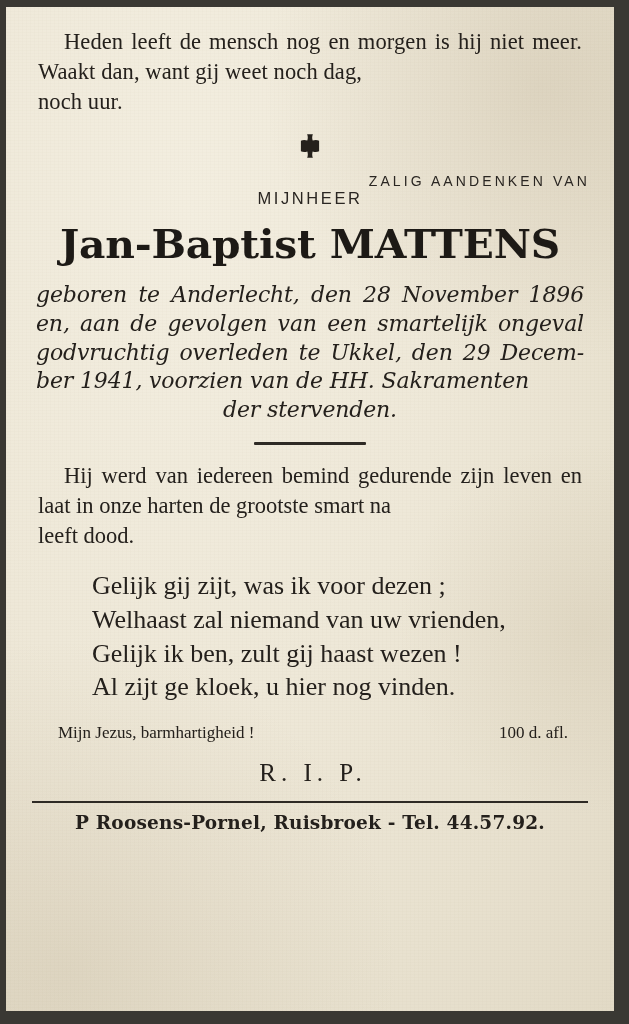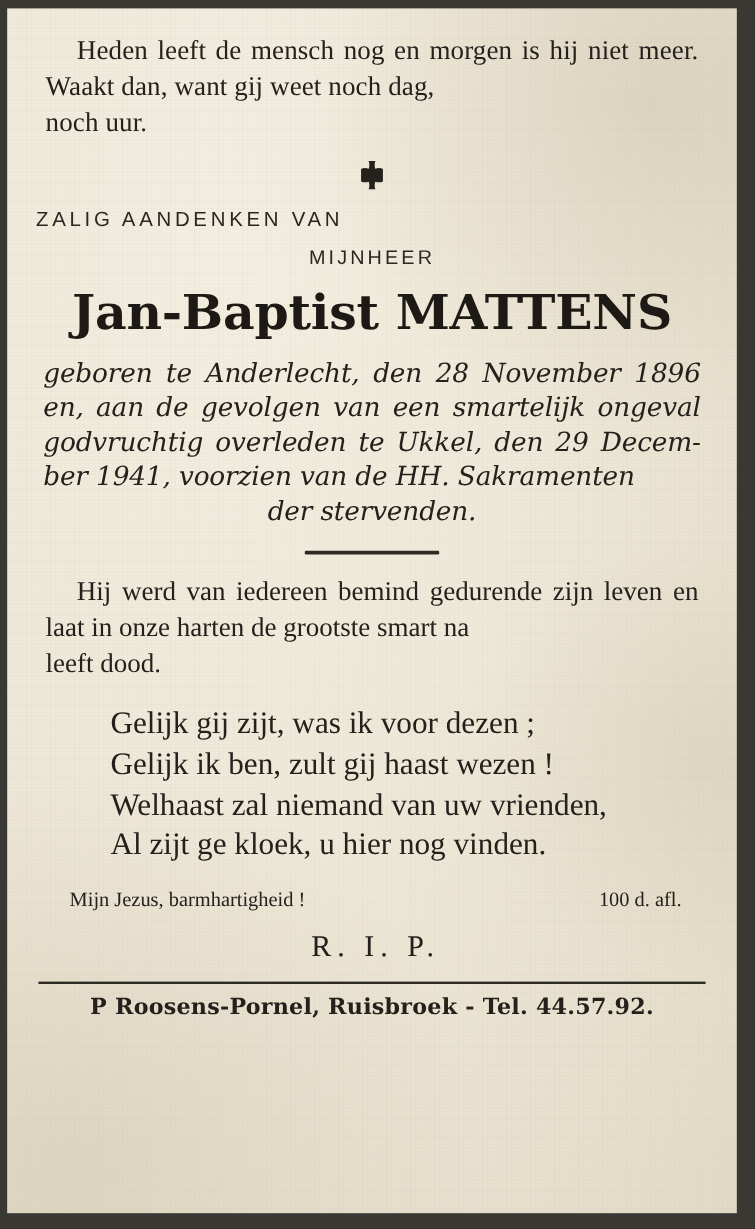--- a/index.html
+++ b/index.html
@@ -67,33 +67,32 @@
     text-indent: 26px;
     letter-spacing: .1px;
     margin: 0 8px;
   }
   .intro .lastline { display: block; text-indent: 0; }
 
   .cross-wrap { text-align: center; margin-top: 14px; height: 30px; }
   .cross { display: inline-block; }
 
   .zalig {
-    text-align: left;
-    font-size: 17px;
+    text-align: right;
+    font-size: 14px;
     letter-spacing: 3.1px;
     margin-top: 12px;
     font-family: "Liberation Sans", sans-serif;
     font-weight: 400;
     color: #2a2622;
   }
   .mijnheer {
     text-align: center;
     font-size: 16.5px;
     letter-spacing: 2.6px;
-    margin-top: 13px;
     font-family: "Liberation Sans", sans-serif;
     color: #2a2622;
   }
 
   .name {
     text-align: center;
     font-size: 40px;
     font-weight: 700;
     letter-spacing: -0.2px;
     margin-top: 12px;
@@ -214,22 +213,22 @@
       <div class="rule-short"></div>
 
       <p class="para">
         <span>Hij werd van iedereen bemind gedurende zijn</span>
         <span>leven en laat in onze harten de grootste smart na</span>
         <span class="lastline">leeft dood.</span>
       </p>
 
       <div class="verse">
         <div>Gelijk gij zijt, was ik voor dezen ;</div>
+        <div>Welhaast zal niemand van uw vrienden,</div>
         <div>Gelijk ik ben, zult gij haast wezen !</div>
-        <div>Welhaast zal niemand van uw vrienden,</div>
         <div>Al zijt ge kloek, u hier nog vinden.</div>
       </div>
 
 
       <div class="invocation">
         <span>Mijn Jezus, barmhartigheid !</span>
         <span>100 d. afl.</span>
       </div>
 
       <div class="rip">R. I. P.</div>

